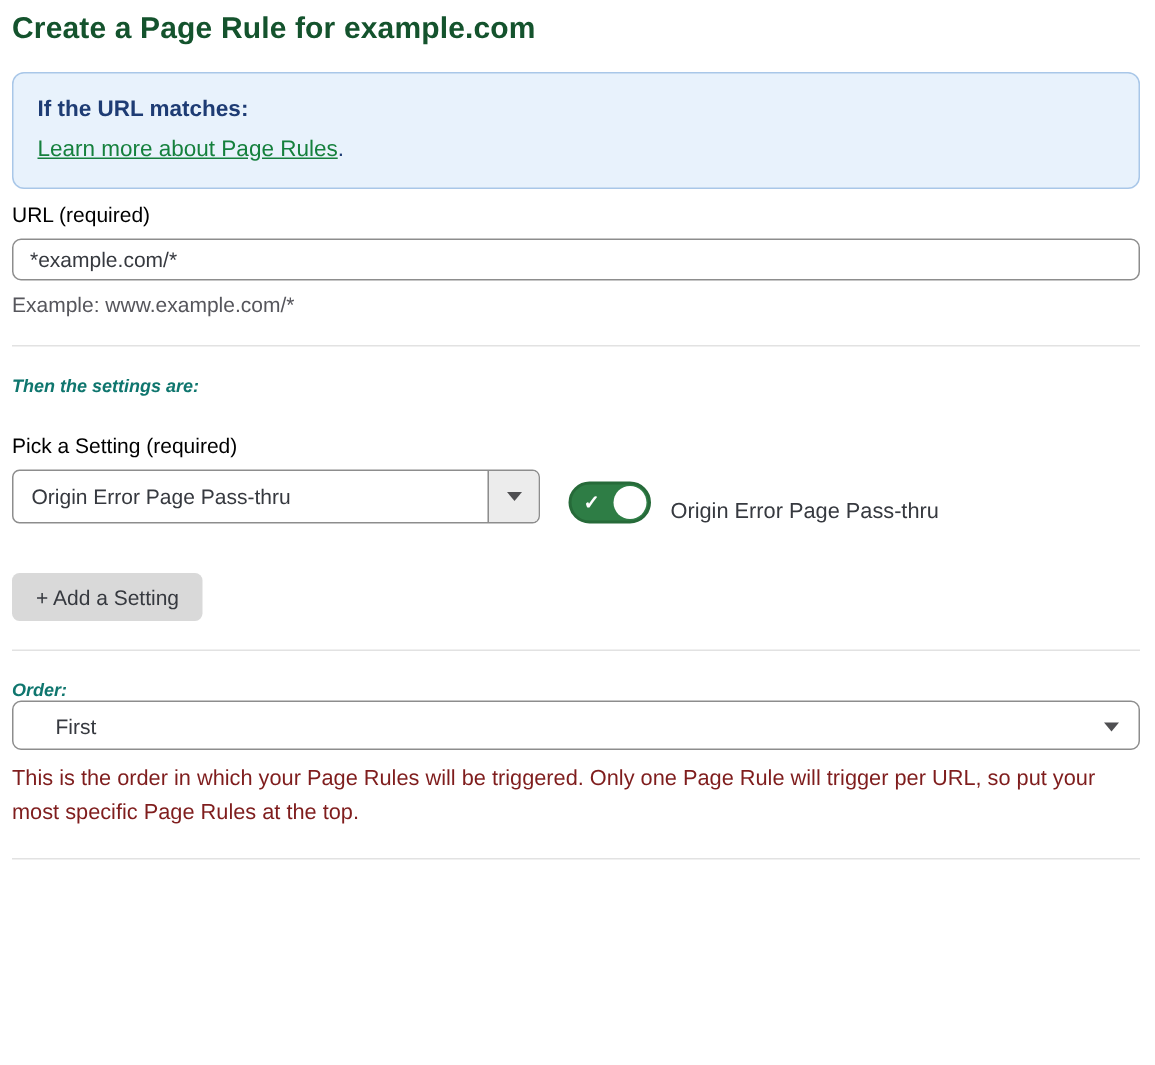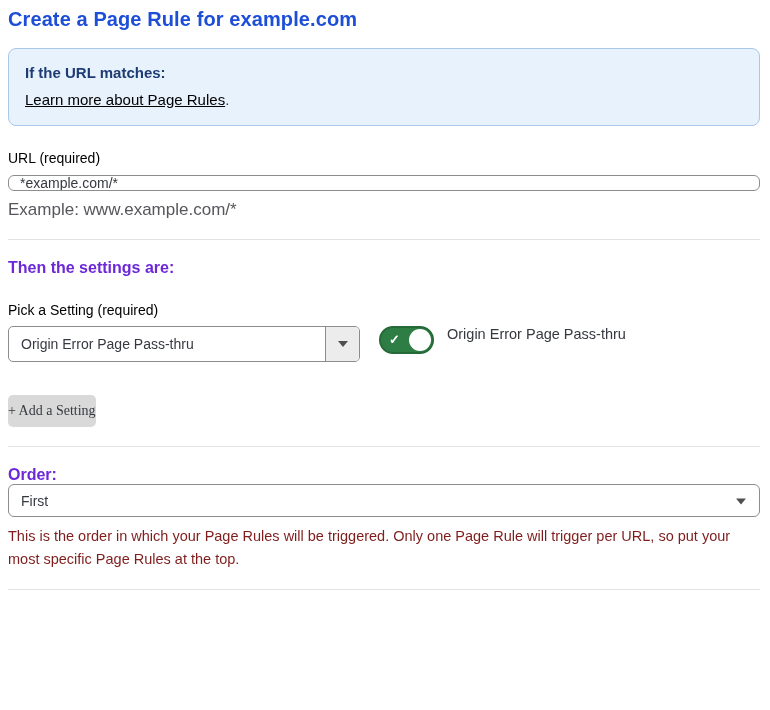--- a/index.html
+++ b/index.html
@@ -10,86 +10,87 @@
     background: #ffffff;
     font-family: "Liberation Sans", sans-serif;
     color: #36393f;
     overflow: hidden;
   }
   .container { padding: 6px 10px 0 8px; }
 
   .page-title {
     font-size: 20px;
     font-weight: bold;
-    color: #1d4ed8;
+    color: #14532d;
     margin: 2px 0 17px 0;
     letter-spacing: 0.1px;
   }
 
   .info-box {
     background: #e8f2fc;
     border: 1px solid #a9c7e8;
     border-radius: 8px;
     padding: 12px 16px 14px 16px;
     color: #1e3c74;
     font-size: 15px;
     line-height: 1.58;
-    margin-bottom: 24px;
+    margin-bottom: 9px;
   }
   .info-box .info-heading {
     font-weight: bold;
     margin-bottom: 3px;
   }
   .info-box .info-link {
-    color: #000000;
+    color: #15803d;
     text-decoration: underline;
     cursor: pointer;
   }
 
   .field-label {
     font-size: 14px;
     color: #000000;
     margin-bottom: 8px;
   }
   .text-input {
     width: 100%;
-    height: 16px;
+    height: 28px;
     border: 1px solid #8d8d8d;
     border-radius: 6px;
     padding: 0 11px;
     font-size: 14px;
     color: #36393f;
     font-family: "Liberation Sans", sans-serif;
     background: #fff;
     outline: none;
   }
   .helper-text {
-    font-size: 17px;
+    font-size: 14px;
     color: #56565c;
     margin-top: 8px;
   }
 
   hr.divider {
     border: none;
     border-top: 1px solid #e2e2e2;
     margin: 19px 0;
   }
 
   .section-heading {
-    font-size: 16px;
-    font-weight: bold;
-    color: #6d28d9;
+    font-size: 12px;
+    font-weight: bold;
+    color: #0f766e;
     margin: 2px 0 0 0;
+    font-style: italic;
   }
 
   .picker-label { margin-top: 25px; }
 
   .setting-row {
     display: flex;
-    align-items: flex-start;
+    align-items: flex-end;
     margin-top: 0;
   }
   .select-control {
     width: 352px;
     height: 36px;
     border: 1px solid #8d8d8d;
     border-radius: 5px;
     background: #fff;
     display: flex;
     align-items: stretch;
@@ -151,42 +152,42 @@
     background: #ffffff;
     border-radius: 50%;
   }
   .toggle-text {
     margin-left: 13px;
     font-size: 14.5px;
     color: #36393f;
   }
 
   .btn {
-    font-family: Liberation Serif, serif;
+    font-family: Liberation Sans, sans-serif;
     font-size: 14px;
     border: none;
     border-radius: 5px;
-    padding: 0 0;
+    padding: 0 16px;
     height: 33px;
     cursor: pointer;
     color: #36393f;
     background: #d9d9d9;
   }
   .btn-add { margin-top: 33px; height: 32px; }
 
   .full-select {
     position: relative;
     width: 100%;
     height: 33px;
     border: 1px solid #8d8d8d;
     border-radius: 6px;
     background: #fff;
     display: flex;
     align-items: center;
-    padding: 0 12px;
+    padding: 0 28px;
     font-size: 14px;
     color: #36393f;
     cursor: pointer;
   }
   .full-select .caret-down {
     position: absolute;
     right: 13px;
     top: 50%;
     transform: translateY(-40%);
   }

